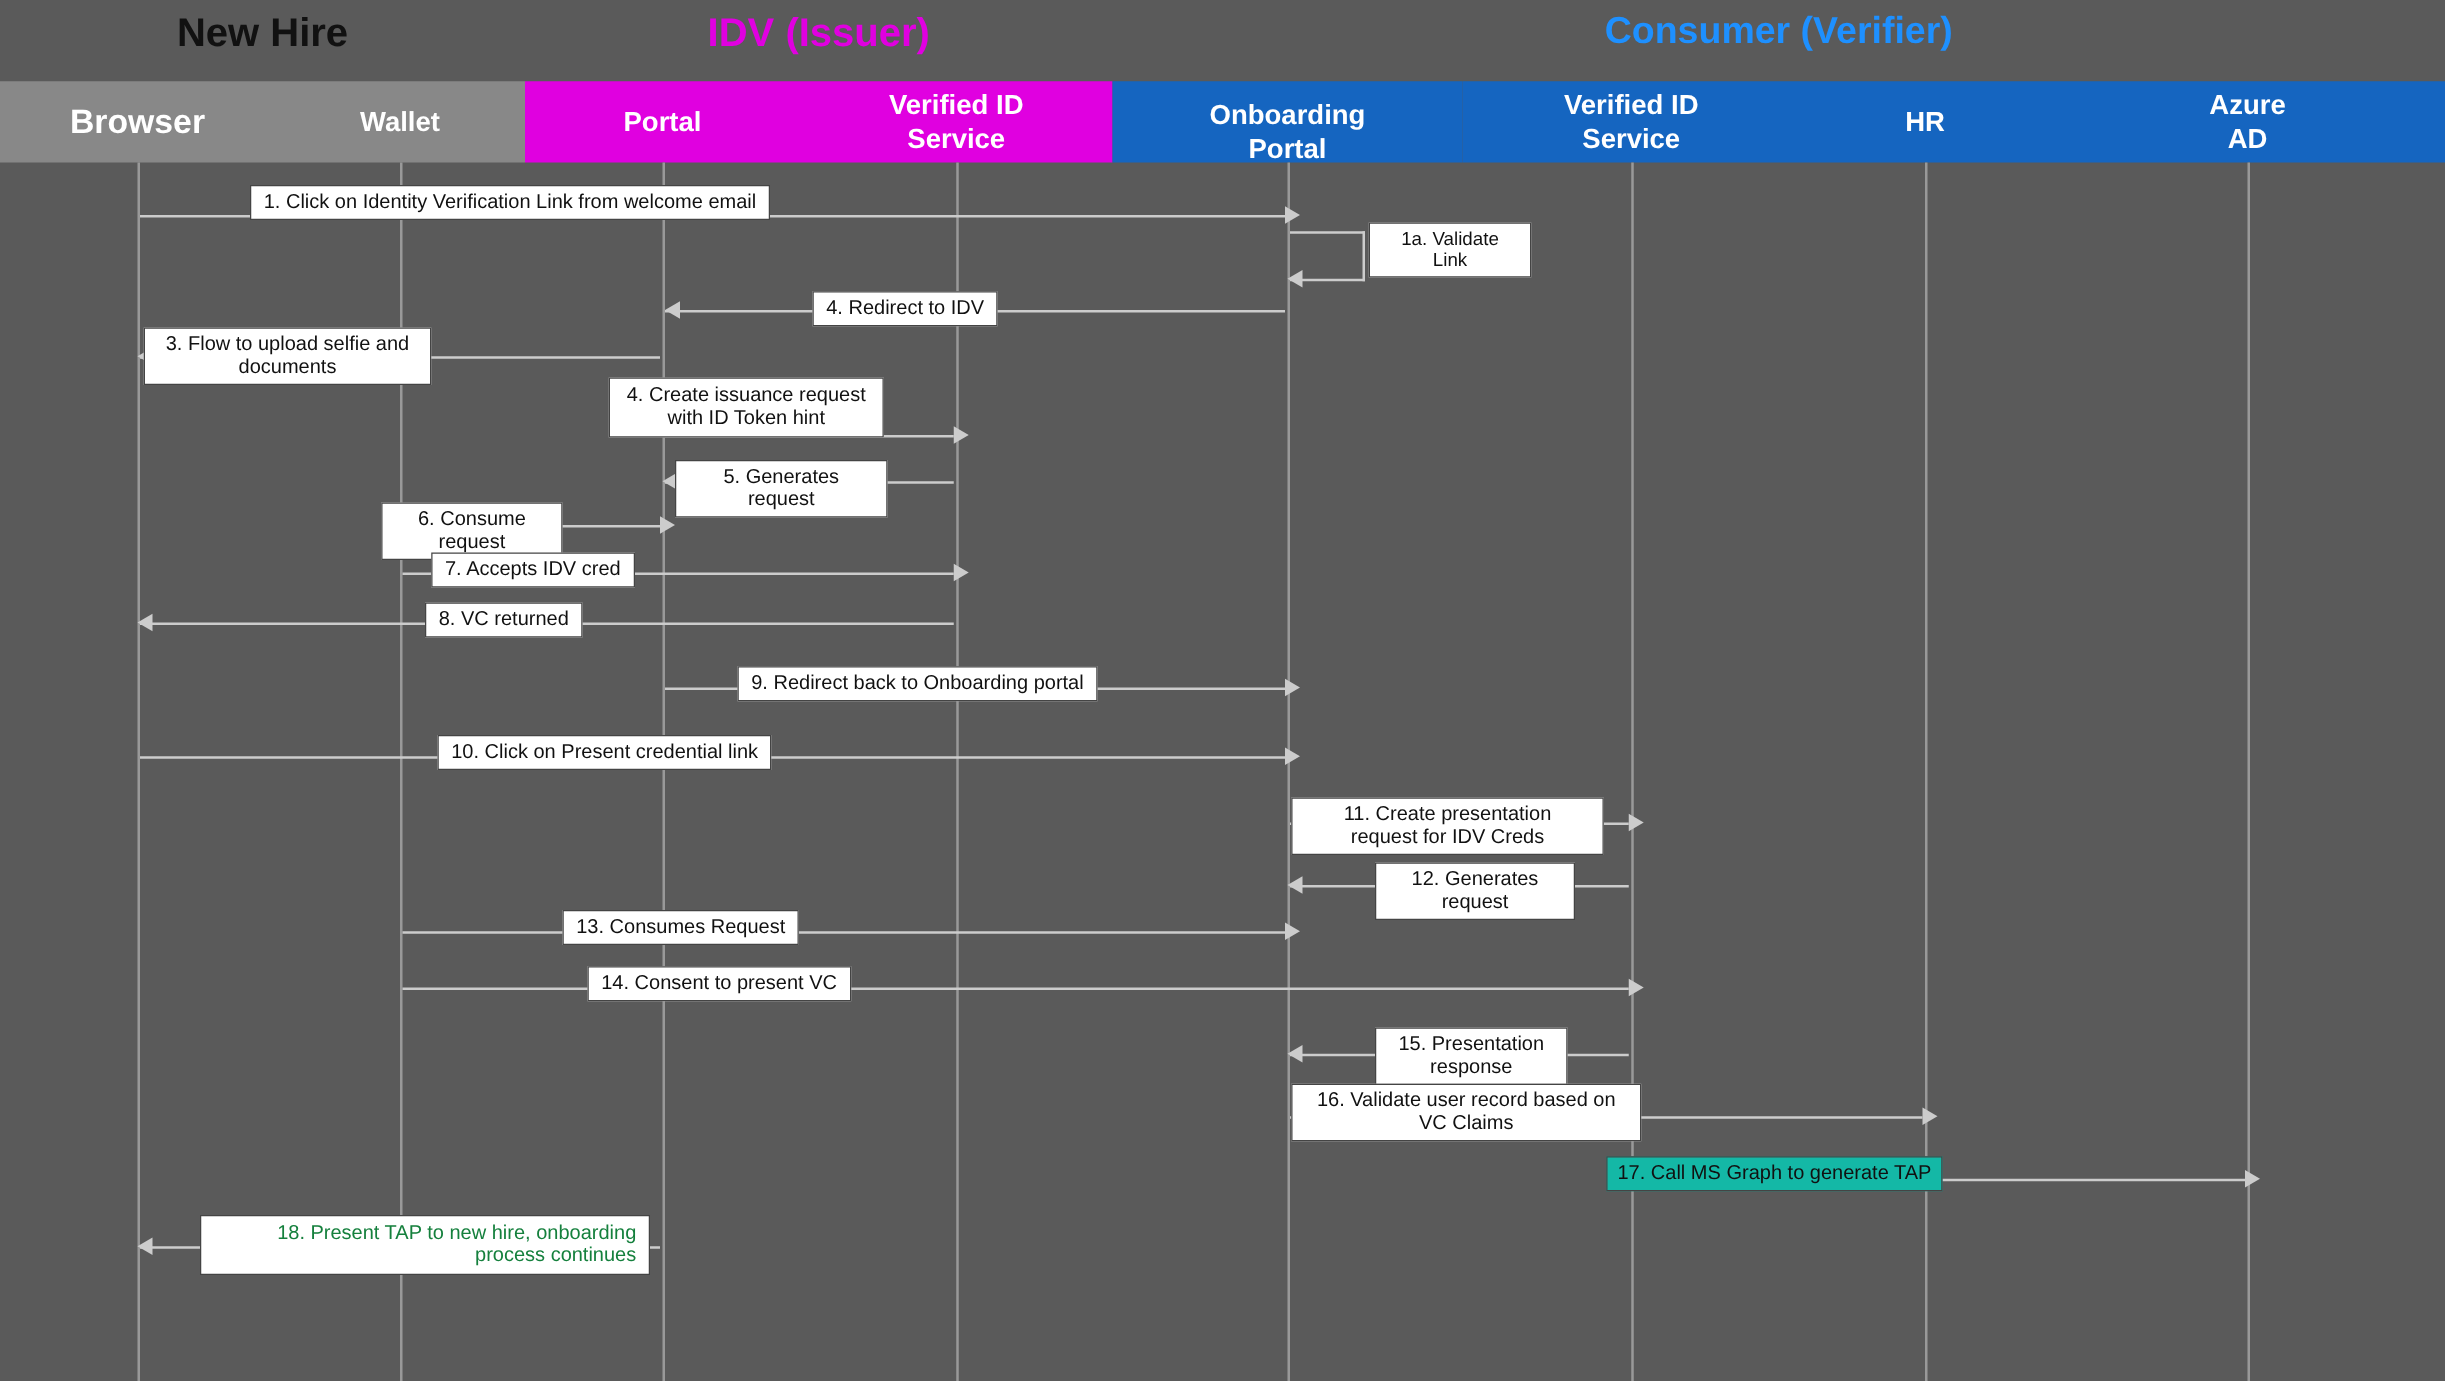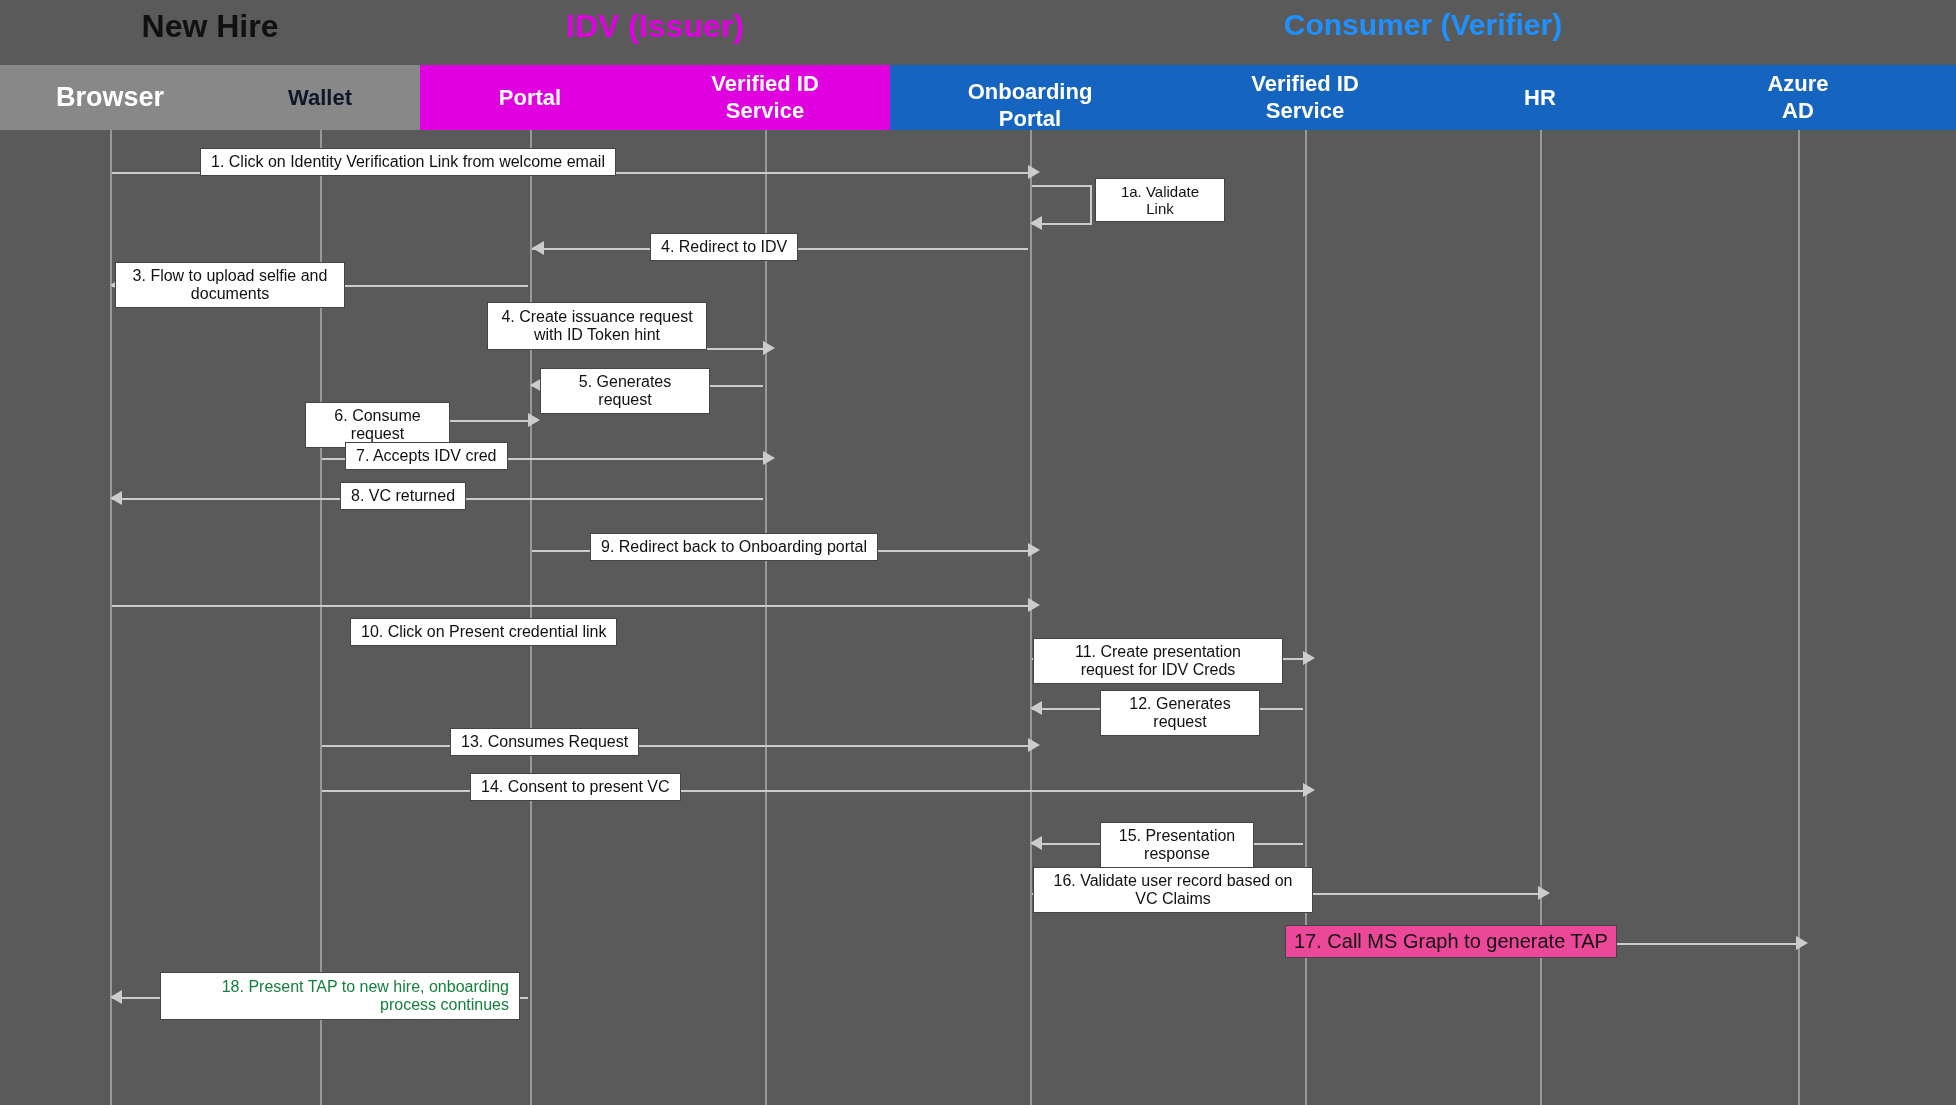--- a/index.html
+++ b/index.html
@@ -42,21 +42,21 @@
 
   <div style="position:absolute;top:8px;left:420px;width:470px;text-align:center;">
     <span style="font-weight:bold;font-size:32px;color:#e000e0;">IDV (Issuer)</span>
   </div>
 
   <div style="position:absolute;top:65px;left:0;width:220px;height:65px;background:#888;display:flex;align-items:center;justify-content:center;">
     <span style="font-weight:bold;font-size:27px;color:#ffffff;">Browser</span>
   </div>
 
   <div style="position:absolute;top:65px;left:220px;width:200px;height:65px;background:#888;display:flex;align-items:center;justify-content:center;">
-    <span style="font-weight:bold;font-size:22px;color:#0f172a;">Wallet</span>
+    <span style="font-weight:bold;font-size:22px;color:#ffffff;">Wallet</span>
   </div>
 
   <div style="position:absolute;top:65px;left:420px;width:220px;height:65px;background:#e000e0;display:flex;align-items:center;justify-content:center;">
     <span style="font-weight:bold;font-size:22px;color:white;">Portal</span>
   </div>
 
   <div style="position:absolute;top:65px;left:640px;width:250px;height:65px;background:#e000e0;display:flex;align-items:center;justify-content:center;text-align:center;">
     <span style="font-weight:bold;font-size:22px;color:white;line-height:1.2;">Verified ID<br>Service</span>
   </div>
 
@@ -122,21 +122,21 @@
   <div style="position:absolute;top:498px;left:112px;width:651px;height:2px;background:#ccc;"></div>
   <div style="position:absolute;top:491px;left:110px;width:0;height:0;border-top:7px solid transparent;border-bottom:7px solid transparent;border-right:12px solid #ccc;"></div>
   <div style="position:absolute;top:482px;left:340px;background:white;border:1px solid #444;padding:4px 10px;font-size:16px;color:#111;white-space:nowrap;">8. VC returned</div>
 
   <div style="position:absolute;top:550px;left:532px;width:496px;height:2px;background:#ccc;"></div>
   <div style="position:absolute;top:543px;left:1028px;width:0;height:0;border-top:7px solid transparent;border-bottom:7px solid transparent;border-left:12px solid #ccc;"></div>
   <div style="position:absolute;top:533px;left:590px;background:white;border:1px solid #444;padding:4px 10px;font-size:16px;color:#111;white-space:nowrap;">9. Redirect back to Onboarding portal</div>
 
   <div style="position:absolute;top:605px;left:112px;width:916px;height:2px;background:#ccc;"></div>
   <div style="position:absolute;top:598px;left:1028px;width:0;height:0;border-top:7px solid transparent;border-bottom:7px solid transparent;border-left:12px solid #ccc;"></div>
-  <div style="position:absolute;top:618px;left:350px;background:white;border:1px solid #444;padding:4px 10px;font-size:16px;color:#111;white-space:nowrap;">10.  Click on Present credential link</div>
+  <div style="position:absolute;top:588px;left:350px;background:white;border:1px solid #444;padding:4px 10px;font-size:16px;color:#111;white-space:nowrap;">10.  Click on Present credential link</div>
 
   <div style="position:absolute;top:658px;left:1032px;width:271px;height:2px;background:#ccc;"></div>
   <div style="position:absolute;top:651px;left:1303px;width:0;height:0;border-top:7px solid transparent;border-bottom:7px solid transparent;border-left:12px solid #ccc;"></div>
   <div style="position:absolute;top:638px;left:1033px;background:white;border:1px solid #444;padding:4px 8px;font-size:16px;color:#111;text-align:center;width:250px;">11. Create presentation<br>request for IDV Creds</div>
 
   <div style="position:absolute;top:708px;left:1032px;width:271px;height:2px;background:#ccc;"></div>
   <div style="position:absolute;top:701px;left:1030px;width:0;height:0;border-top:7px solid transparent;border-bottom:7px solid transparent;border-right:12px solid #ccc;"></div>
   <div style="position:absolute;top:690px;left:1100px;background:white;border:1px solid #444;padding:4px 8px;font-size:16px;color:#111;text-align:center;width:160px;">12. Generates<br>request</div>
 
   <div style="position:absolute;top:745px;left:322px;width:706px;height:2px;background:#ccc;"></div>
@@ -150,19 +150,19 @@
   <div style="position:absolute;top:843px;left:1032px;width:271px;height:2px;background:#ccc;"></div>
   <div style="position:absolute;top:836px;left:1030px;width:0;height:0;border-top:7px solid transparent;border-bottom:7px solid transparent;border-right:12px solid #ccc;"></div>
   <div style="position:absolute;top:822px;left:1100px;background:white;border:1px solid #444;padding:4px 8px;font-size:16px;color:#111;text-align:center;width:154px;">15. Presentation<br>response</div>
 
   <div style="position:absolute;top:893px;left:1032px;width:506px;height:2px;background:#ccc;"></div>
   <div style="position:absolute;top:886px;left:1538px;width:0;height:0;border-top:7px solid transparent;border-bottom:7px solid transparent;border-left:12px solid #ccc;"></div>
   <div style="position:absolute;top:867px;left:1033px;background:white;border:1px solid #444;padding:4px 8px;font-size:16px;color:#111;text-align:center;width:280px;">16. Validate user record based on<br>VC Claims</div>
 
   <div style="position:absolute;top:943px;left:1542px;width:254px;height:2px;background:#ccc;"></div>
   <div style="position:absolute;top:936px;left:1796px;width:0;height:0;border-top:7px solid transparent;border-bottom:7px solid transparent;border-left:12px solid #ccc;"></div>
-  <div style="position:absolute;top:925px;left:1285px;background:#ec4899;border:1px solid #444;padding:4px 8px;font-size:20px;color:#111;white-space:nowrap;">17. Call MS Graph to generate TAP</div>
+  <div style="position:absolute;top:925px;left:1285px;background:#14b8a6;border:1px solid #444;padding:4px 8px;font-size:16px;color:#111;white-space:nowrap;">17. Call MS Graph to generate TAP</div>
 
   <div style="position:absolute;top:997px;left:112px;width:416px;height:2px;background:#ccc;"></div>
   <div style="position:absolute;top:990px;left:110px;width:0;height:0;border-top:7px solid transparent;border-bottom:7px solid transparent;border-right:12px solid #ccc;"></div>
   <div style="position:absolute;top:972px;left:160px;background:white;border:1px solid #444;padding:5px 10px;font-size:16px;color:#15803d;text-align:right;width:360px;">18. Present TAP to new hire, onboarding process continues</div>
 
 </div>
 
 </body></html>

